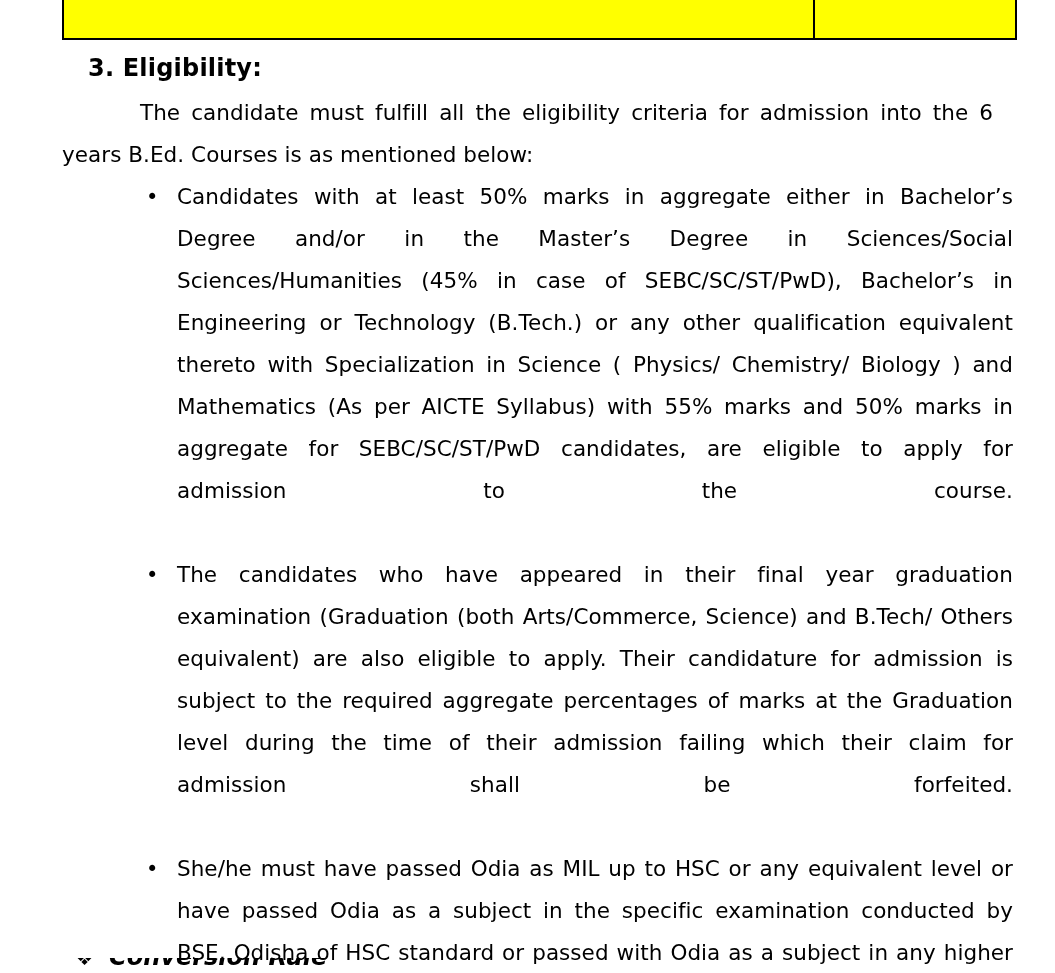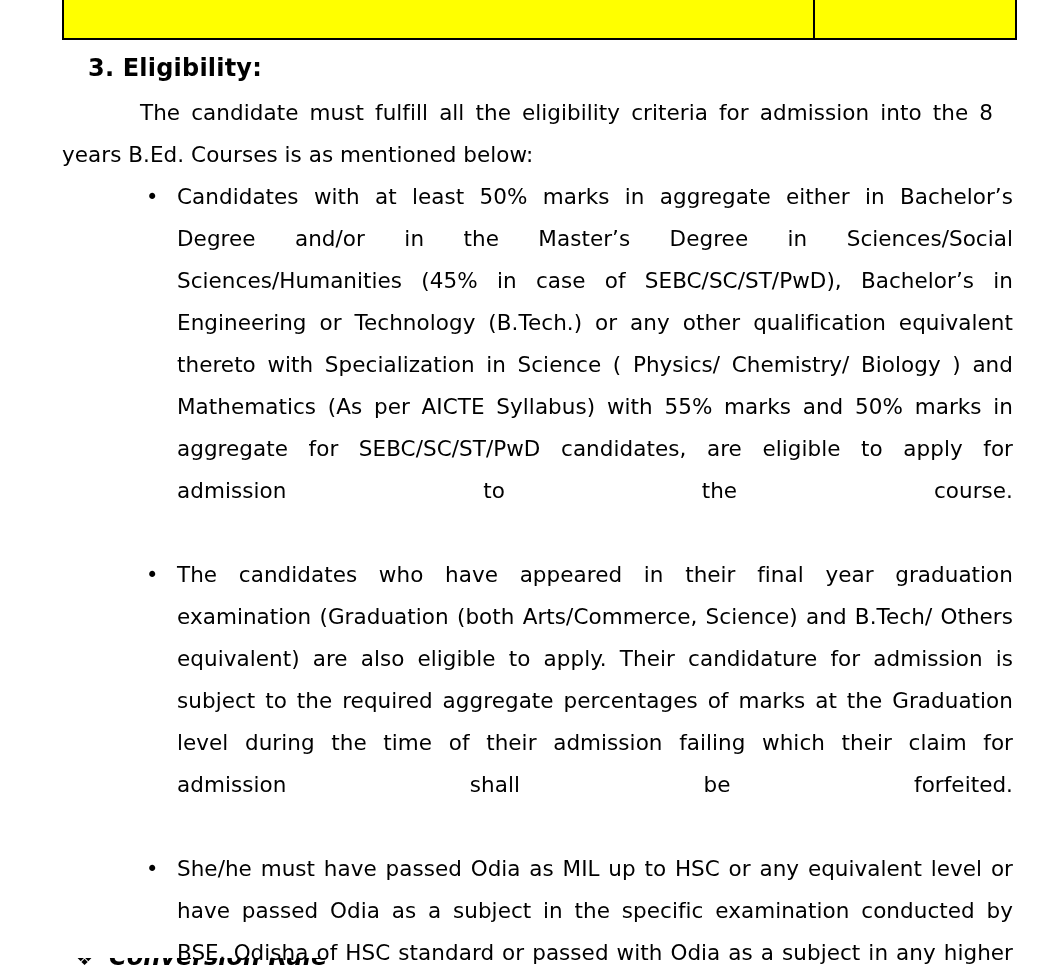--- a/index.html
+++ b/index.html
@@ -148,21 +148,21 @@
 
   <div class="table-fragment">
     <div class="tf-cell label">Grand Total</div>
     <div class="tf-cell value">2400</div>
   </div>
 
   <div class="content">
 
     <h2 class="section-heading">3. Eligibility:</h2>
 
-    <p class="intro">The candidate must fulfill all the eligibility criteria for admission into the 8 years B.Ed. Courses is as mentioned below:</p>
+    <p class="intro">The candidate must fulfill all the eligibility criteria for admission into the 6 years B.Ed. Courses is as mentioned below:</p>
 
     <ul class="bullets">
       <li class="justify-all">
         <span class="bullet-dot">•</span>
         <span class="li-text">Candidates with at least 50% marks in aggregate either in Bachelor’s Degree and/or in the Master’s Degree in Sciences/Social Sciences/Humanities (45% in case of SEBC/SC/ST/PwD), Bachelor’s in Engineering or Technology (B.Tech.) or any other qualification equivalent thereto with Specialization in Science ( Physics/ Chemistry/ Biology ) and Mathematics (As per AICTE Syllabus) with 55% marks and 50% marks in aggregate for SEBC/SC/ST/PwD candidates, are eligible to apply for admission to the course.</span>
       </li>
       <li class="justify-all">
         <span class="bullet-dot">•</span>
         <span class="li-text">The candidates who have appeared in their final year graduation examination (Graduation (both Arts/Commerce, Science) and B.Tech/ Others equivalent) are also eligible to apply. Their candidature for admission is subject to the required aggregate percentages of marks at the Graduation level during the time of their admission failing which their claim for admission shall be forfeited.</span>
       </li>

